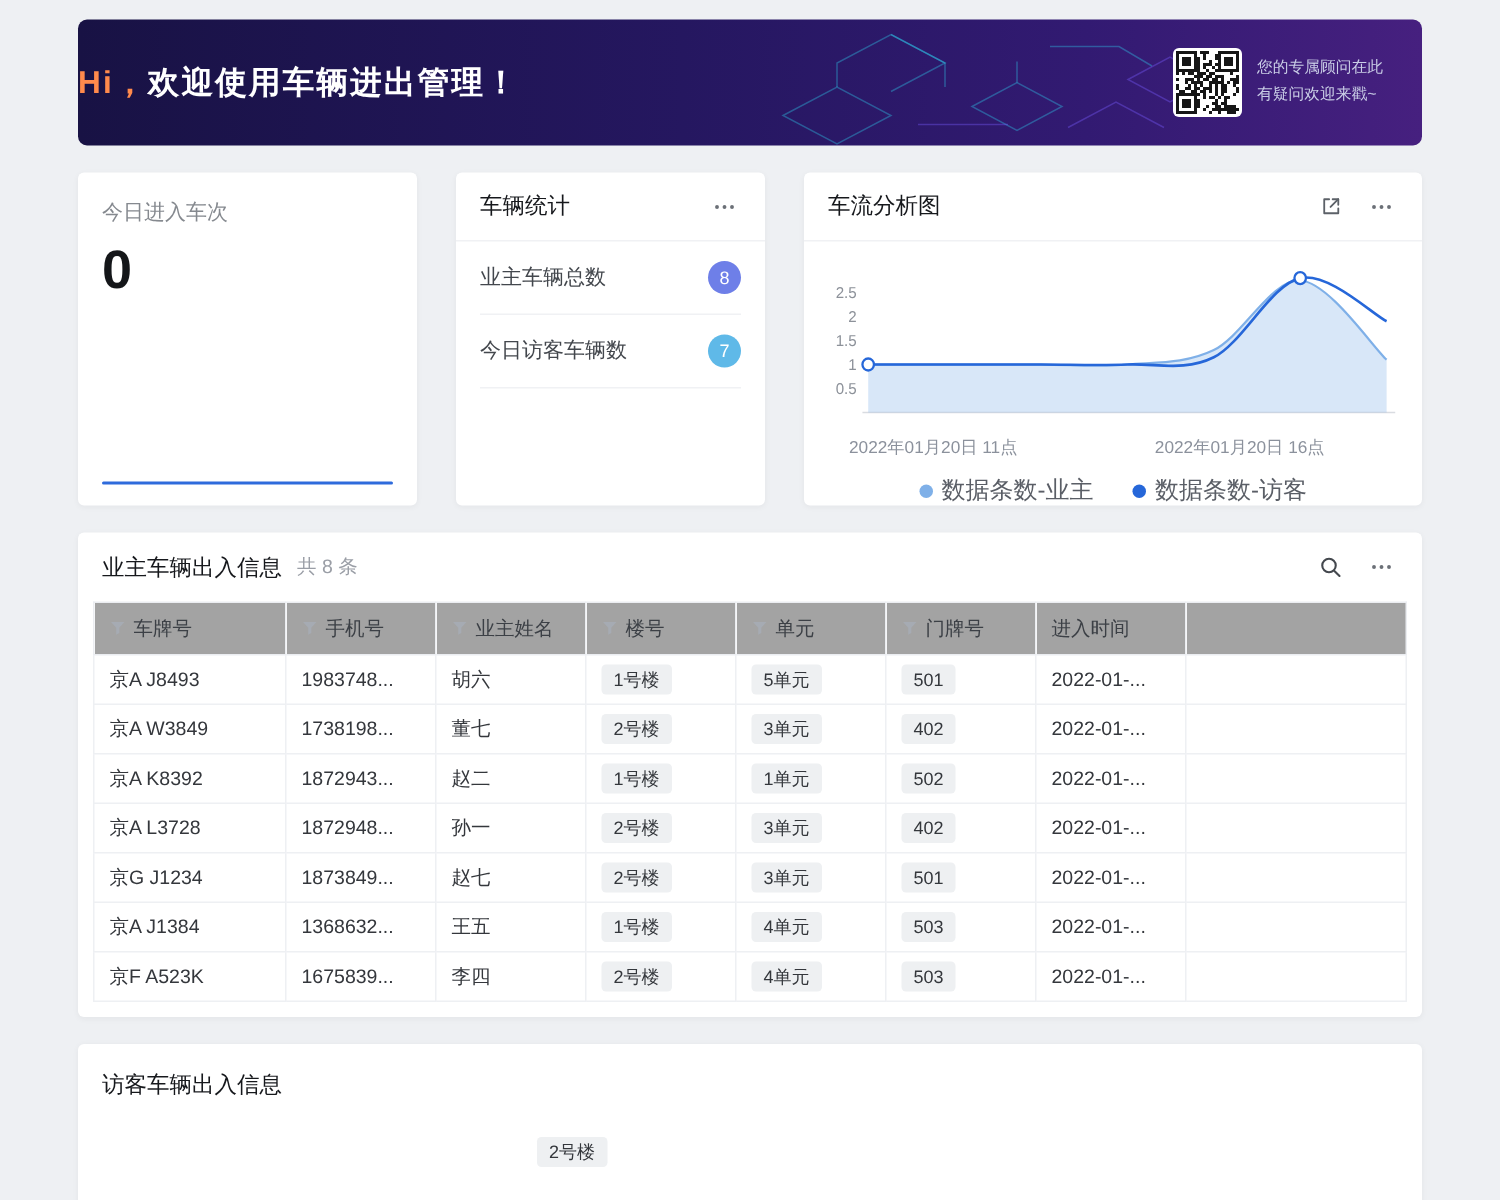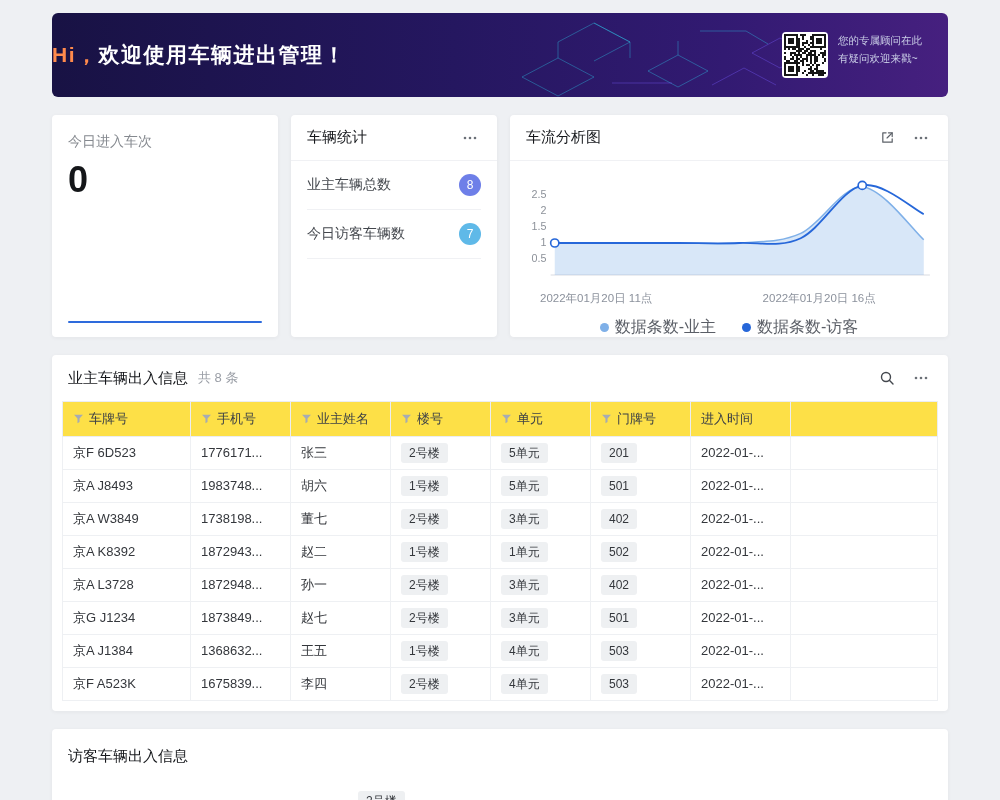--- a/index.html
+++ b/index.html
@@ -5,27 +5,27 @@
   *{margin:0;padding:0;box-sizing:border-box}
   html,body{width:1000px;height:800px;overflow:hidden}
   body{background:#eef0f3;font-family:"Liberation Sans","DejaVu Sans",sans-serif;}
   .page{padding:13px 52px 0;}
 
   
   .banner{position:relative;height:84px;border-radius:6px;overflow:hidden;display:flex;align-items:center;
     background:linear-gradient(90deg,#181244 0%,#251760 45%,#321a72 75%,#46207f 100%);}
   .deco{position:absolute;inset:0;width:100%;height:100%;}
   .banner-title{font-size:21px;font-weight:bold;color:#ffffff;letter-spacing:1.5px;position:relative;z-index:2}
-  .banner-right{position:absolute;right:26px;top:50%;transform:translateY(-50%);display:flex;align-items:flex-start;gap:10px;z-index:2}
+  .banner-right{position:absolute;right:26px;top:50%;transform:translateY(-50%);display:flex;align-items:center;gap:10px;z-index:2}
   .qr{width:46px;height:46px;background:#fff;border-radius:4px;padding:2px;cursor:pointer}
   .qr svg{width:100%;height:100%;display:block}
   .qr-text{font-size:10.5px;color:#c9cde6;line-height:1.7;white-space:nowrap}
 
   
-  .cards-row{display:flex;gap:13px;margin-top:18px;}
+  .cards-row{display:flex;gap:26px;margin-top:18px;}
   .card{background:#fff;border-radius:4px;box-shadow:0 1px 4px rgba(31,35,41,.05);}
   .card1{width:226px;height:222px;padding:18px 16px;position:relative}
   .card2{width:206px;height:222px;}
   .card3{flex:1;height:222px;}
   .muted-title{font-size:14px;color:#85898f}
   .big-number{font-size:36px;font-weight:600;color:#141619;margin-top:8px}
   .flat-line{position:absolute;left:16px;right:16px;bottom:14px;height:2px;border-radius:1px}
 
   .card-head{display:flex;align-items:center;height:46px;padding:0 16px;border-bottom:1px solid #f0f1f4}
   .card-title{font-size:15px;font-weight:normal;color:#16181c}
@@ -48,21 +48,21 @@
   .legend{display:flex;justify-content:center;gap:26px;margin-top:10px;font-size:16px;color:#5a5e66}
   .legend-item{display:inline-flex;align-items:center}
   .legend .dot{width:9px;height:9px;border-radius:50%;display:inline-block;margin-right:6px}
 
   
   .table-card{margin-top:18px;}
   .table-head{display:flex;align-items:center;height:46px;padding:0 16px}
   .count{font-size:13px;color:#9a9ea6;margin-left:10px}
   .table-wrap{padding:0 10px 10px}
   table{width:100%;border-collapse:collapse;table-layout:fixed;font-size:13px;color:#34373c}
-  th{background:#fde047;font-weight:normal;text-align:left;padding:8px 10px;border:1px solid #ebedf1;
+  th{background:#a3a3a3;font-weight:normal;text-align:left;padding:8px 10px;border:1px solid #ebedf1;
     color:#3c4046;white-space:nowrap;overflow:hidden}
   th .filter-icon{margin-right:5px;vertical-align:-1px;display:inline-block}
   td{padding:6px 10px;border:1px solid #eef0f3;white-space:nowrap;overflow:hidden;line-height:20px}
   .tag{display:inline-block;background:#eef0f2;border-radius:3px;padding:1px 8px;font-size:12px;color:#34373c;line-height:18px}
 
   
   .bottom-card{margin-top:18px;height:150px;position:relative;padding:18px 16px}
   .partial-tag{position:absolute;left:306px;top:62px}
 </style>
 </head>
@@ -383,30 +383,20 @@
                   </svg></span><span>单元</span></th>
               <th><span class="filter-icon"><svg width="11" height="11" viewBox="0 0 16 16" fill="#a6abb3">
                     <path d="M1.5 2.5h13L9.5 8v5l-3 1.8V8z"></path>
                   </svg></span><span>门牌号</span></th>
               <th><span>进入时间</span></th>
               <th></th>
             </tr>
           </thead>
           <tbody>
             <tr>
-              <td>京F 6D523</td>
-              <td>1776171...</td>
-              <td>张三</td>
-              <td><span class="tag">2号楼</span></td>
-              <td><span class="tag">5单元</span></td>
-              <td><span class="tag">201</span></td>
-              <td>2022-01-...</td>
-              <td></td>
-            </tr>
-            <tr>
               <td>京A J8493</td>
               <td>1983748...</td>
               <td>胡六</td>
               <td><span class="tag">1号楼</span></td>
               <td><span class="tag">5单元</span></td>
               <td><span class="tag">501</span></td>
               <td>2022-01-...</td>
               <td></td>
             </tr>
             <tr>

